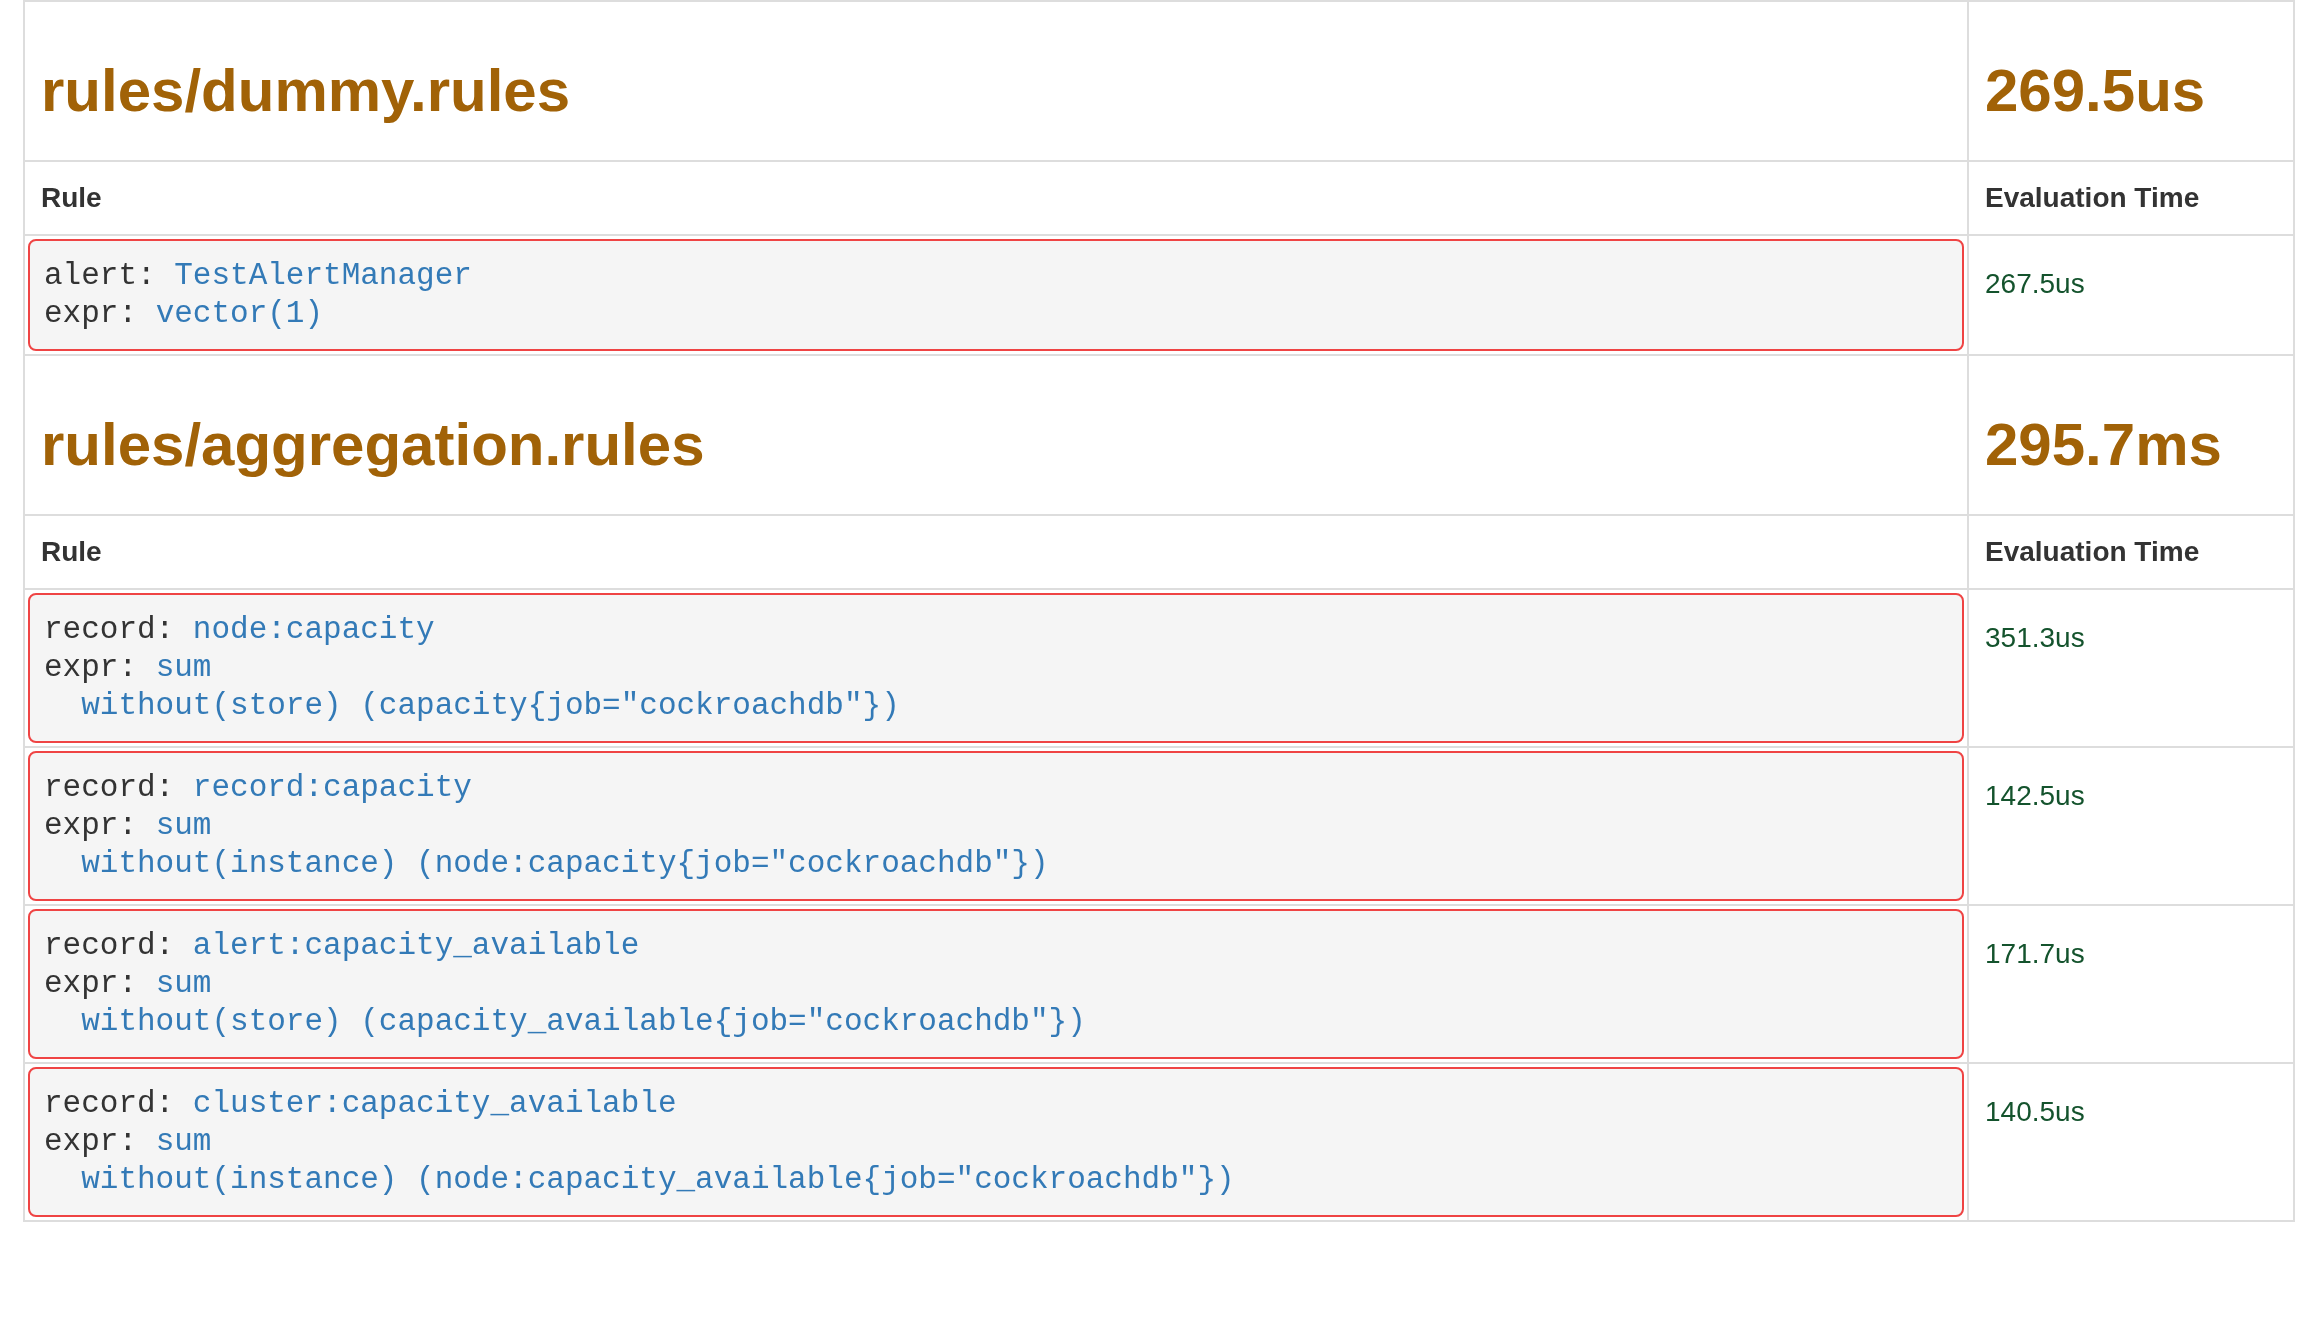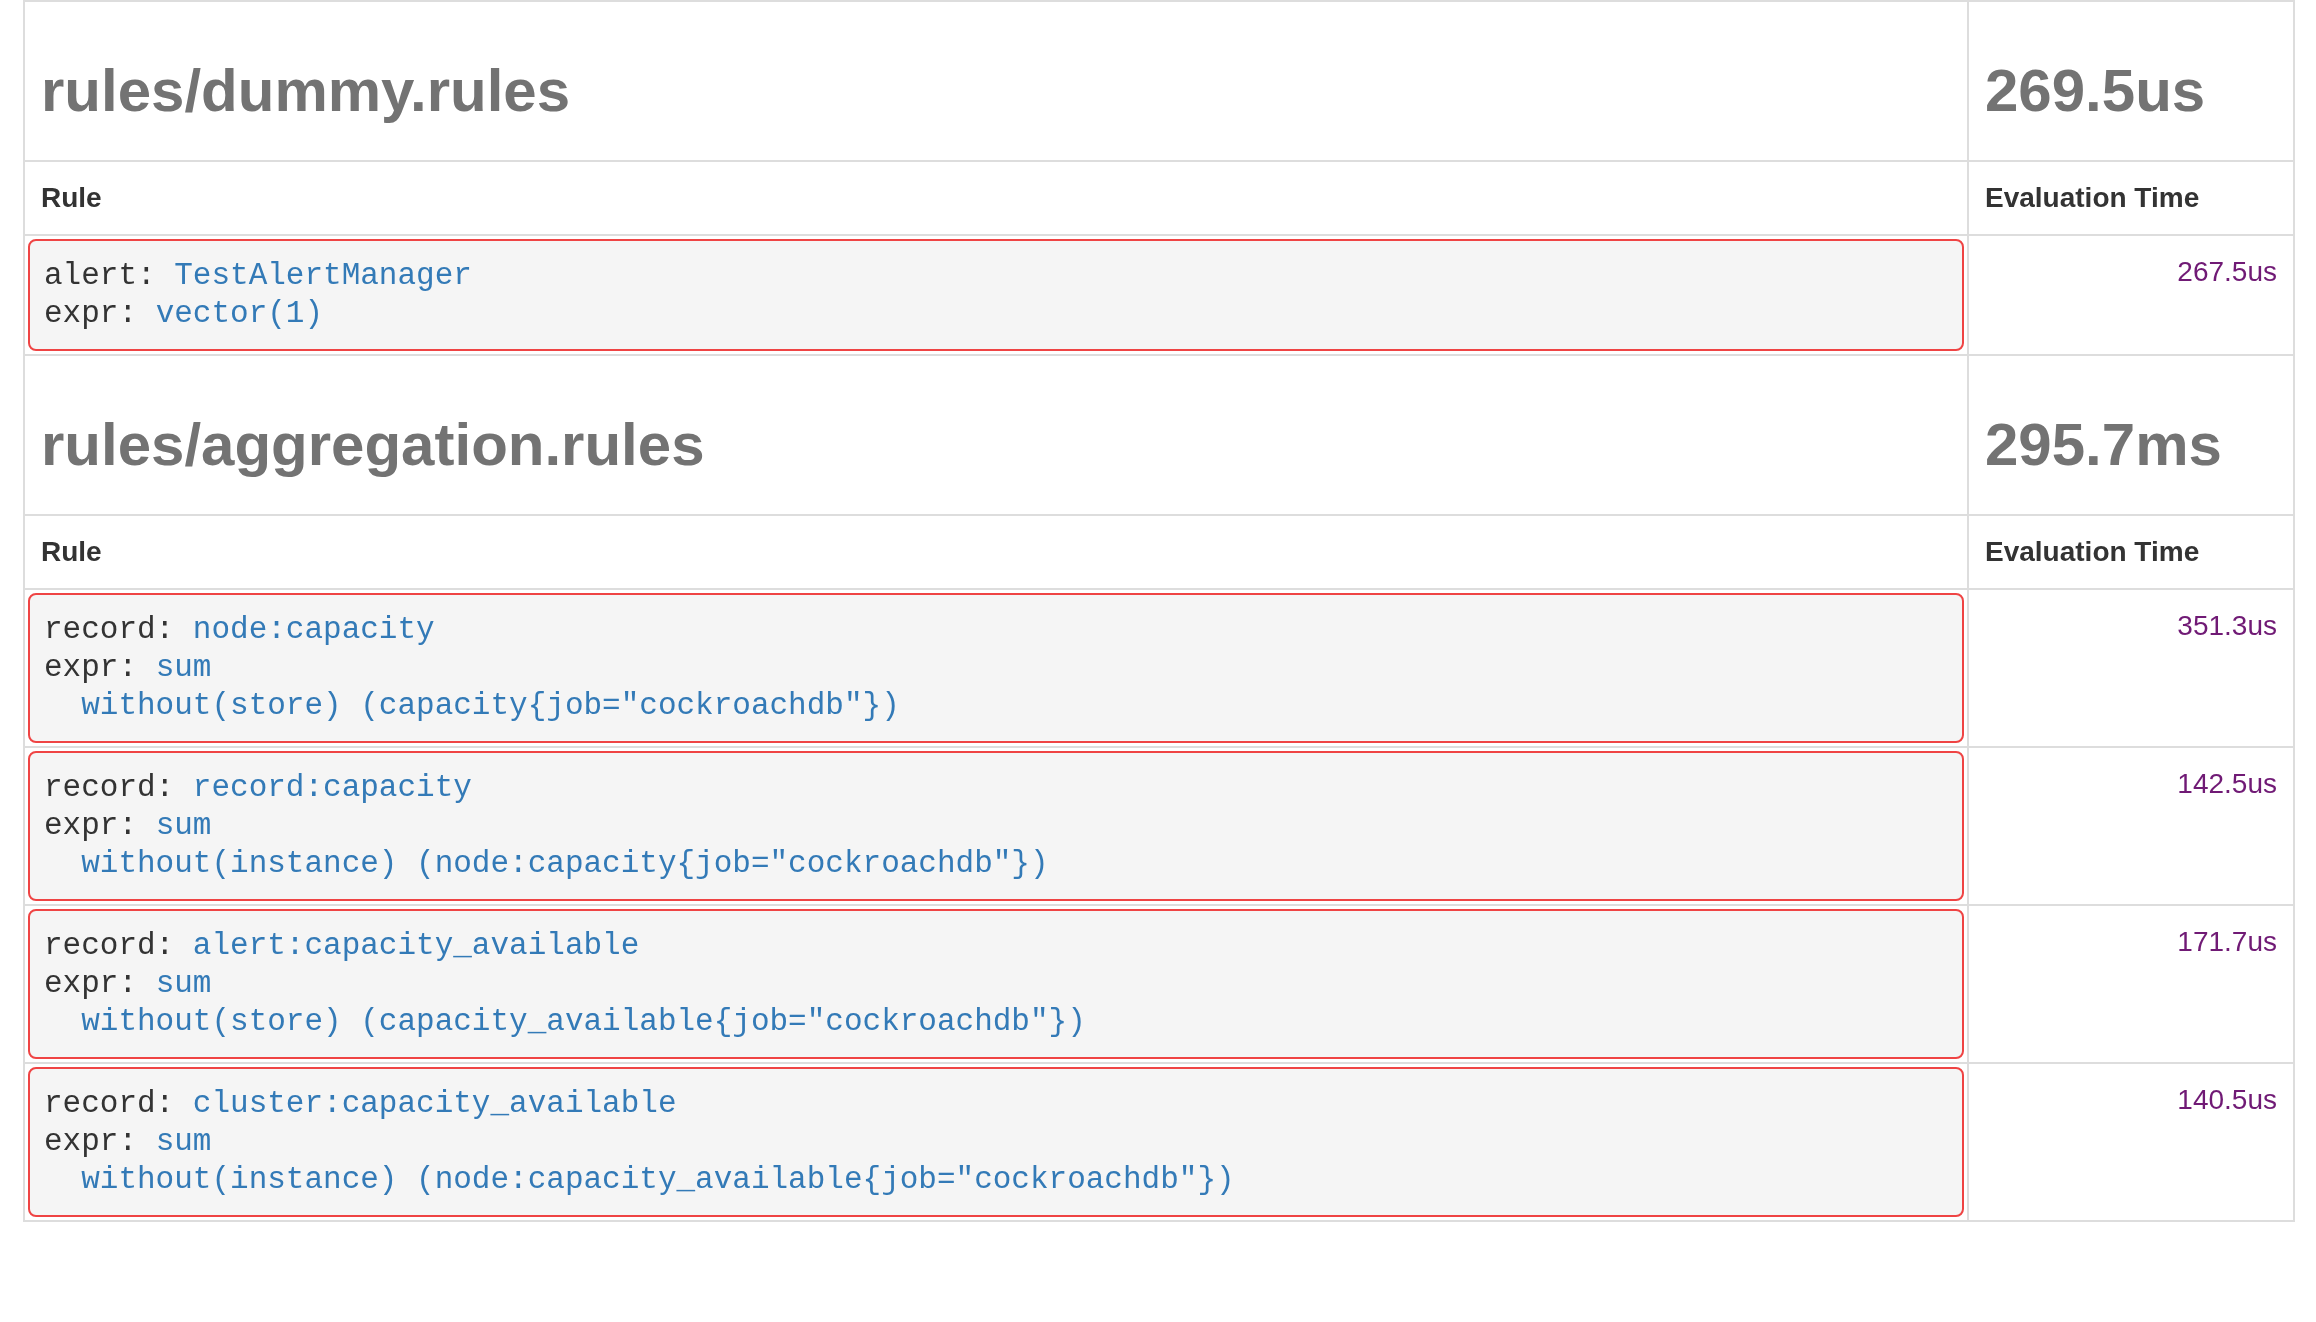--- a/index.html
+++ b/index.html
@@ -39,21 +39,21 @@
   col.c-rule { width: 1944px; }
   col.c-time { width: 326px; }
   th.group-name-cell, th.group-time-cell {
     padding: 16px;
   }
   h2.group-title {
     font-size: 60px;
     font-weight: bold;
     line-height: 66px;
     margin: 40px 0 20px 0;
-    color: #737373;
+    color: #a16207;
     white-space: nowrap;
     overflow: hidden;
   }
   th.col-header-cell {
     padding: 16px;
     font-size: 28px;
     font-weight: bold;
     line-height: 40px;
     color: #333333;
     margin-top: 39px;
@@ -68,25 +68,24 @@
     border-radius: 8px;
     padding: 16px 14px;
     font-family: "Liberation Mono", monospace;
     font-size: 31px;
     line-height: 38px;
     color: #333333;
     white-space: pre;
     overflow: hidden;
   }
   td.time-cell {
-    padding: 16px 16px;
+    padding: 28px 16px;
     font-size: 28px;
     line-height: 40px;
-    color: #701a75;
-    text-align: right;
+    color: #14532d;
   }
   a.rule-link {
     color: #337ab7;
     text-decoration: none;
     cursor: pointer;
   }
 </style>
 </head>
 <body>
 

